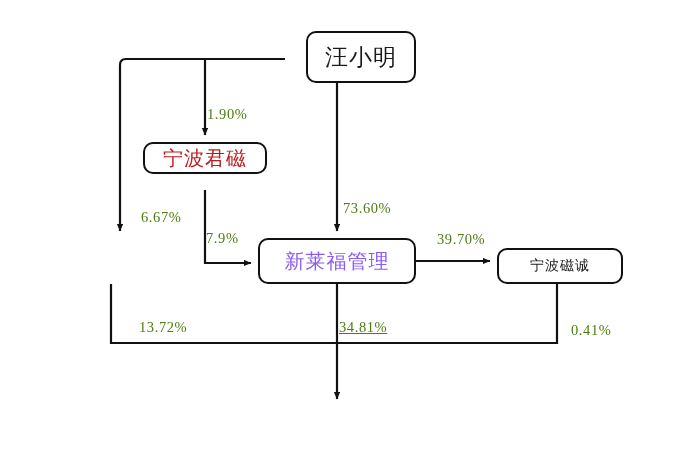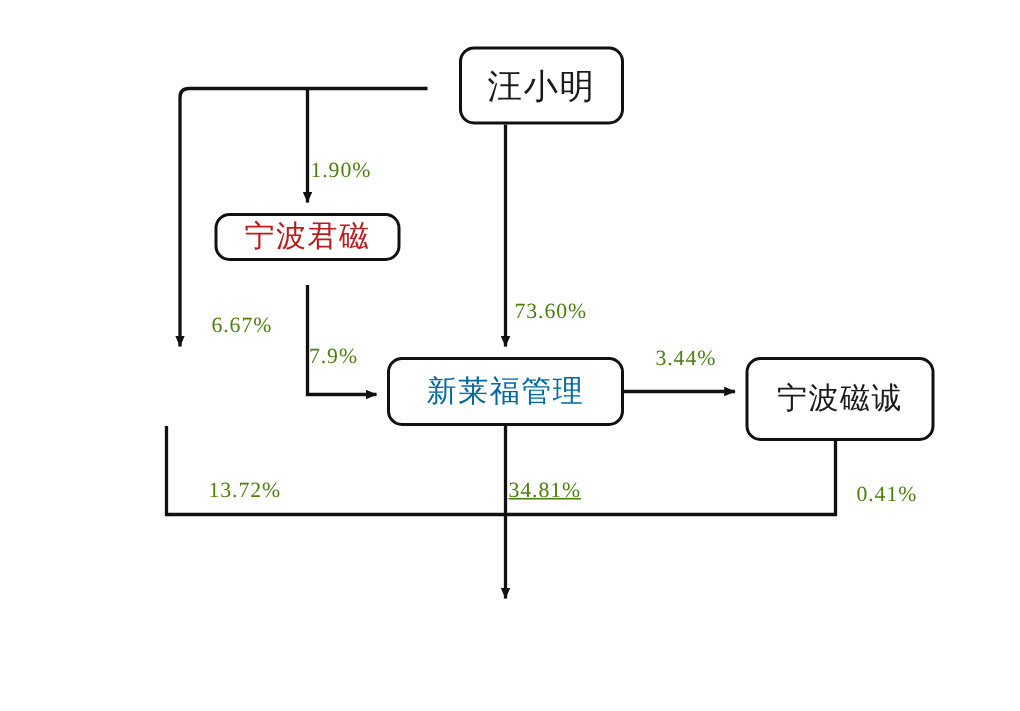--- a/index.html
+++ b/index.html
@@ -76,29 +76,29 @@
 
     <path d="M337,284 L337,399" fill="none" stroke="#111111" stroke-width="2.2" marker-end="url(#arrowhead)"></path>
   </svg>
 
   <div class="node" style="left: 285px; top: 31px; width: 110px; height: 52px; font-size: 23px; border-color: rgb(17, 17, 17); color: rgb(26, 26, 26); margin-left: 21px;">
     <span class="node-label">汪小明</span>
   </div>
   <div class="node" style="left: 143px; top: 142px; width: 124px; height: 32px; font-size: 20px; border-color: rgb(17, 17, 17); color: #b91c1c;">
     <span class="node-label">宁波君磁</span>
   </div>
-  <div class="node" style="left: 258px; top: 238px; width: 158px; height: 46px; font-size: 20px; border-color: rgb(17, 17, 17); color: #0369a1;">
+  <div class="node" style="left: 258px; top: 238px; width: 158px; height: 46px; font-size: 20px; border-color: rgb(17, 17, 17); color: #8b5cf6;">
     <span class="node-label">新莱福管理</span>
   </div>
-  <div class="node" style="left: 497px; top: 238px; width: 126px; height: 56px; font-size: 20px; border-color: rgb(17, 17, 17); color: rgb(26, 26, 26);">
+  <div class="node" style="left: 497px; top: 248px; width: 126px; height: 36px; font-size: 14px; border-color: rgb(17, 17, 17); color: rgb(26, 26, 26);">
     <span class="node-label">宁波磁诚</span>
   </div>
 
   <div class="edge-label" style="left: 207px; top: 106px;">1.90%</div>
   <div class="edge-label" style="left: 128px; top: 209px; margin-left: 13px;">6.67%</div>
   <div class="edge-label" style="left: 343px; top: 200px;">73.60%</div>
   <div class="edge-label" style="left: 206px; top: 230px;">7.9%</div>
-  <div class="edge-label" style="left: 437px; top: 231px;">3.44%</div>
+  <div class="edge-label" style="left: 437px; top: 231px;">39.70%</div>
   <div class="edge-label" style="left: 118px; top: 319px; margin-left: 21px;">13.72%</div>
   <div class="edge-label" style="left: 339px; top: 319px; text-decoration: underline;">34.81%</div>
   <div class="edge-label" style="left: 571px; top: 322px;">0.41%</div>
 
 </div>
 
 </body></html>

